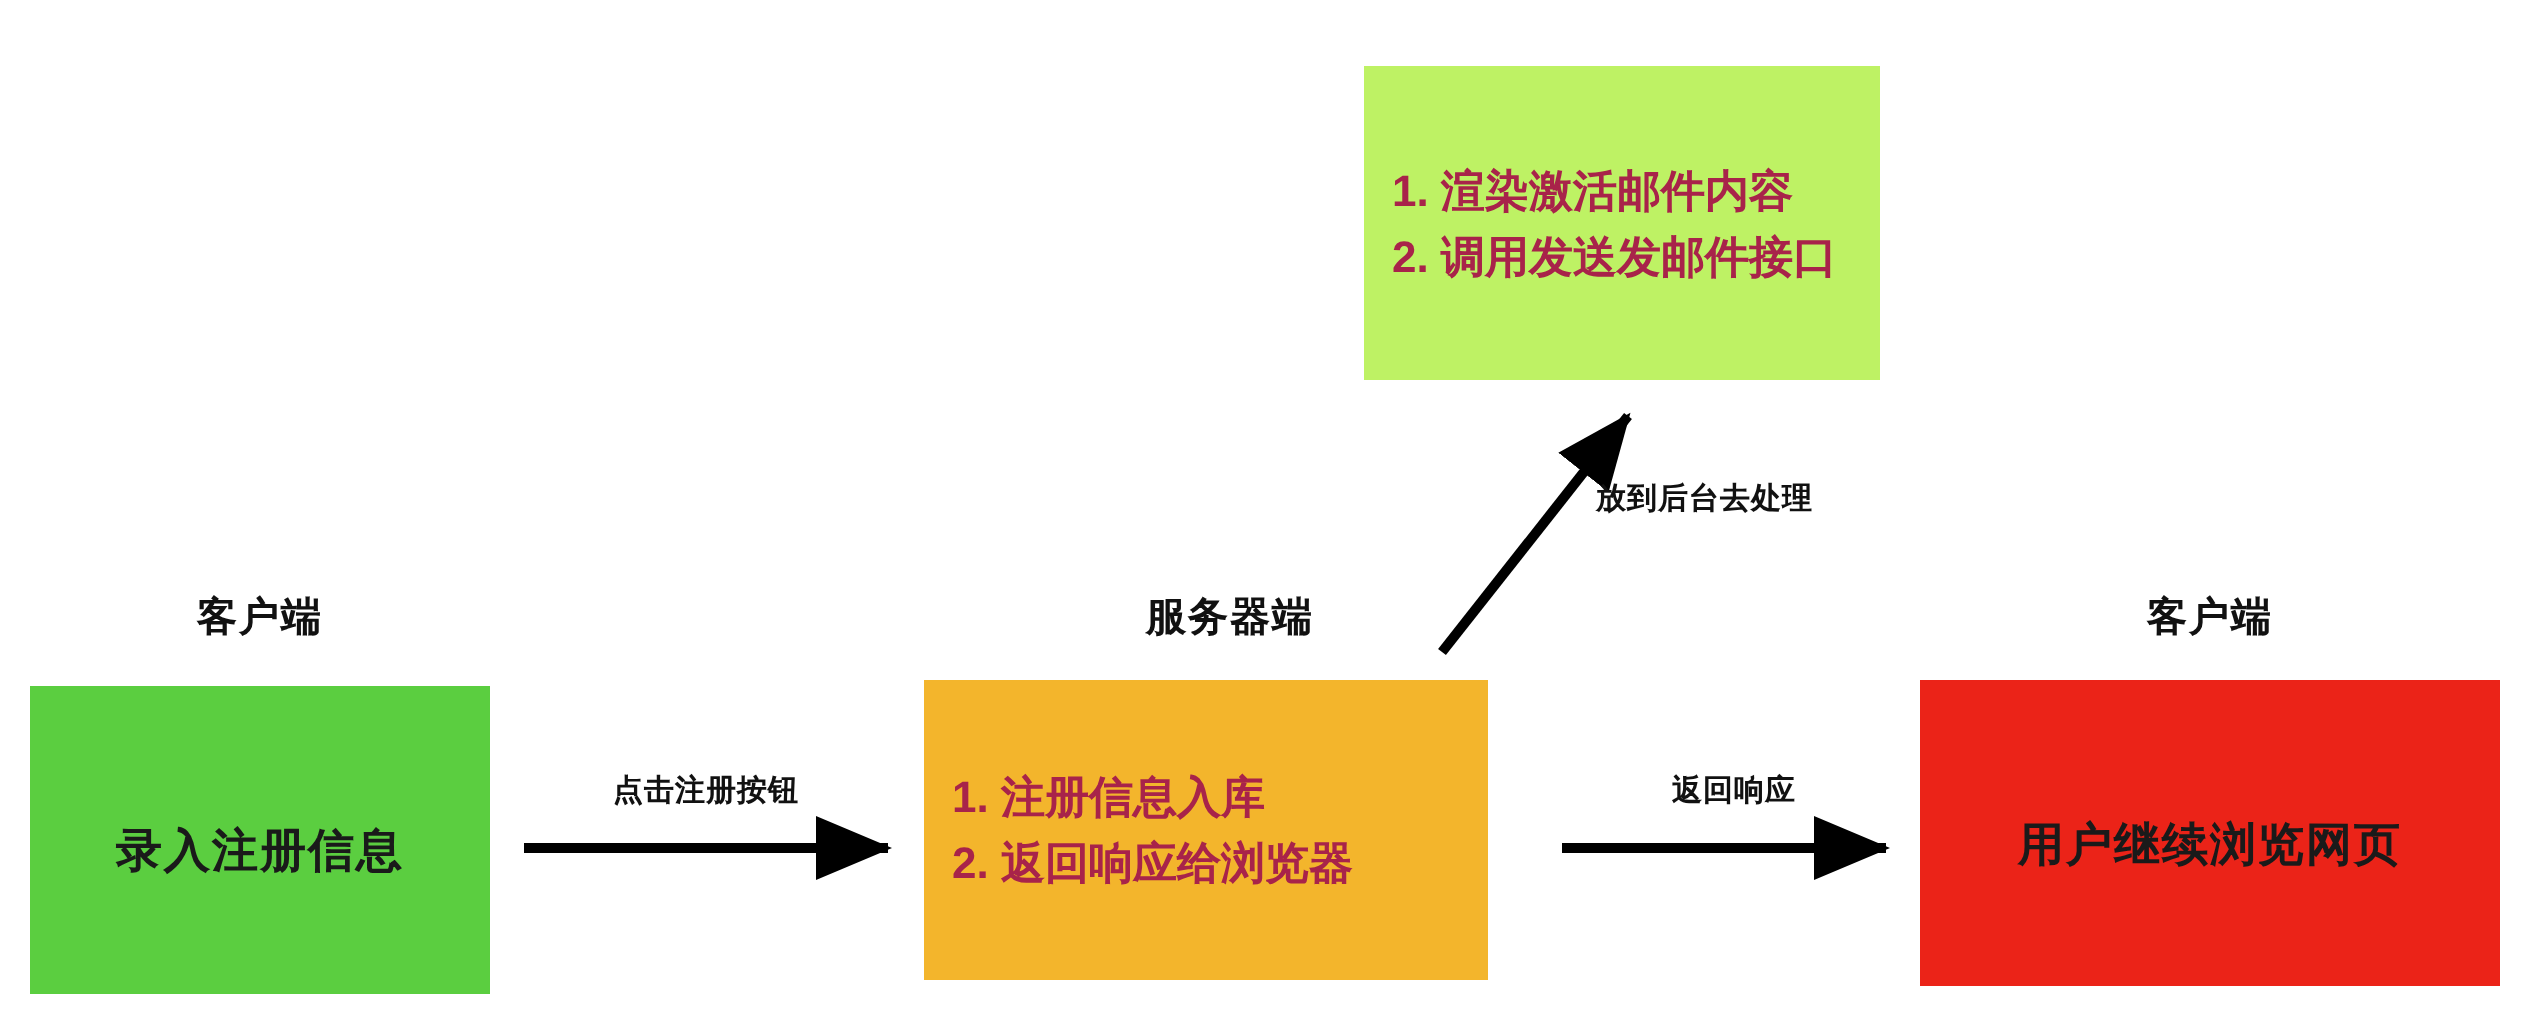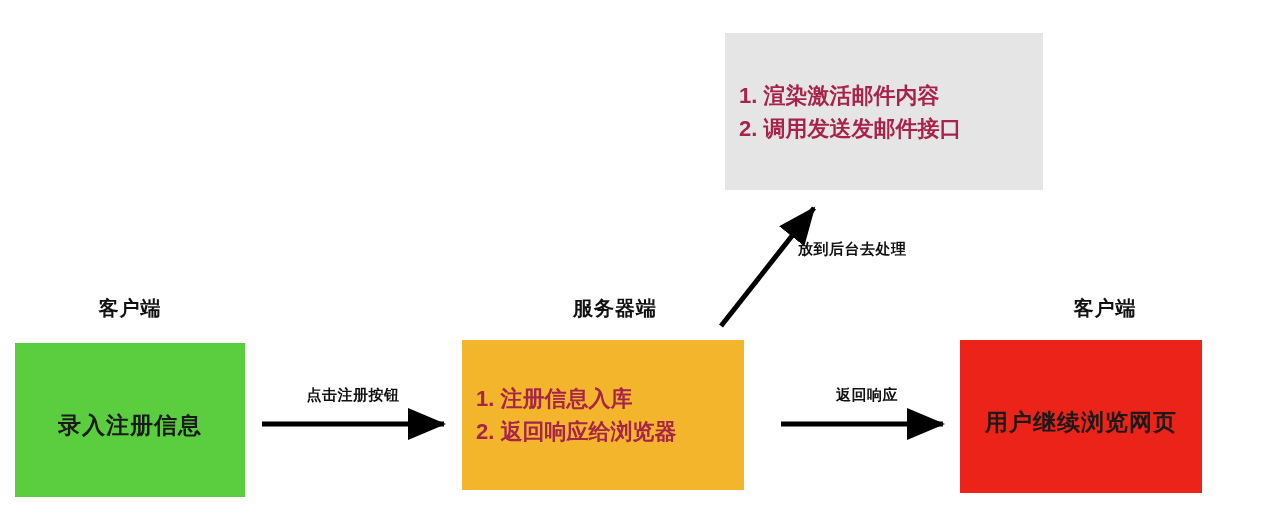--- a/index.html
+++ b/index.html
@@ -35,30 +35,30 @@
   .box-orange {
     left: 462px;
     top: 340px;
     width: 282px;
     height: 150px;
     background: #f3b52c;
   }
   .box-red {
     left: 960px;
     top: 340px;
-    width: 242px;
+    width: 290px;
     height: 153px;
     background: #eb2318;
   }
   .box-blue {
-    left: 725px;
+    left: 682px;
     top: 33px;
-    width: 318px;
+    width: 258px;
     height: 157px;
-    background: #e5e5e5;
+    background: #bef264;
   }
   .box-text-dark {
     color: #1a1a1a;
     font-size: 23px;
     font-weight: bold;
     letter-spacing: 1px;
     line-height: 1.35;
     white-space: nowrap;
     margin-top: 12px;
   }

